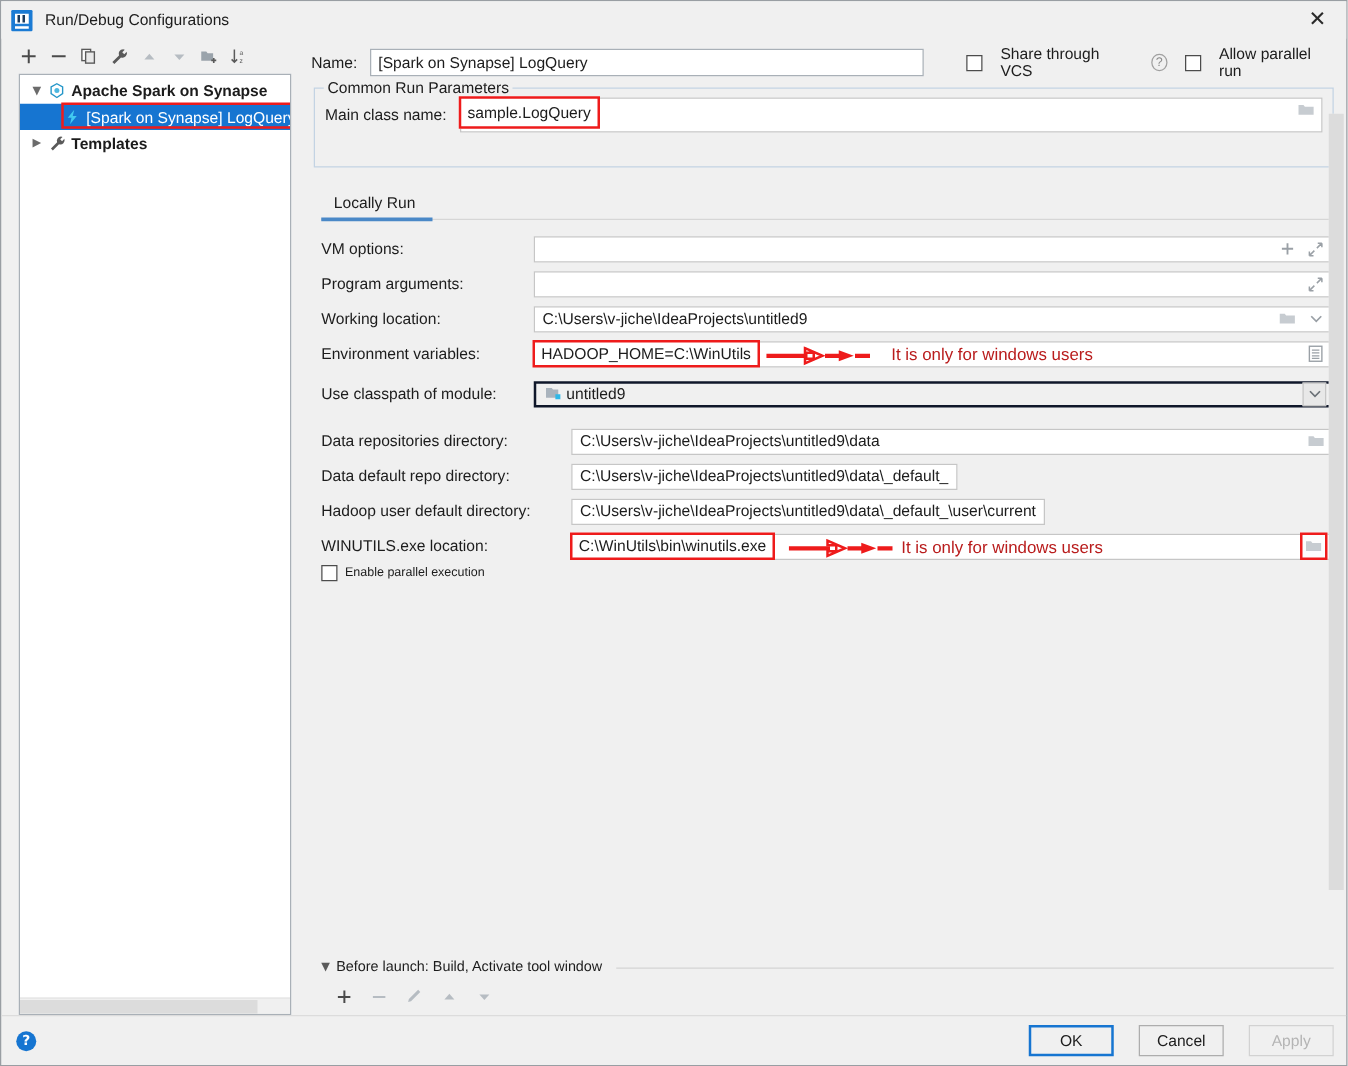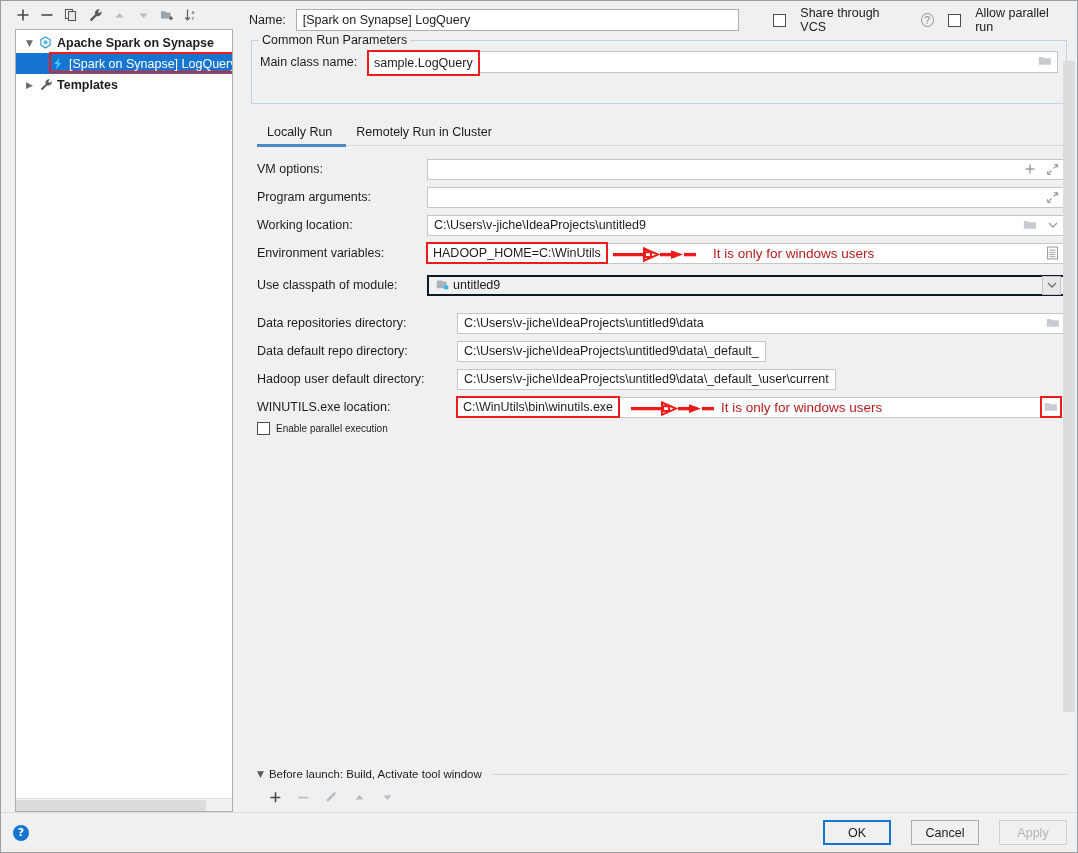--- a/index.html
+++ b/index.html
@@ -194,21 +194,21 @@
     background: #f0f0f0;
     padding: 0 3px;
     font-size: 12.5px;
   }
   .mainclass-row {
     display: flex; align-items: center;
     height: 22px;
   }
   .mainclass-label { width: 108px; font-size: 12.5px; }
   .mainclass-input {
-    flex: 1 1 auto; height: 22px;
+    flex: 1 1 auto; height: 28px;
     border: 1px solid #c6c6c6;
     background: #ffffff;
     display: flex; 
     padding-left: 6px;
     font-size: 12.5px;
     position: relative;
   }
   .folder-ico-btn {
     margin-left: auto; margin-right: 3px;
     width: 18px; height: 18px;
@@ -359,20 +359,28 @@
     height: 100%;
     background: #dcdcdc;
   }
   svg { display: block; }
 </style>
 </head>
 <body>
 
 <div class="dialog">
 
+  <div class="titlebar">
+    <span class="ij-logo">
+        <i></i>
+        <i class="r"></i>
+      </span>
+    <span class="title-text">Run/Debug Configurations</span>
+    <div class="close-btn">✕</div>
+  </div>
 
   <div class="body-split">
 
     <div class="left-panel">
 
       <div class="left-toolbar">
         <div class="tb-btn">
           <svg width="14" height="14" viewBox="0 0 14 14">
               <path d="M7 1.5v11M1.5 7h11" stroke="#4a4a4a" stroke-width="1.6"></path>
             </svg>
@@ -492,23 +500,20 @@
                   <path d="M0.8 2h4l1.1 1.3h7v6.5H0.8z" fill="#c7ccd1"></path>
                 </svg>
             </span>
           </div>
         </div>
       </div>
 
       <div class="tabs">
         <div class="tab active">
           <span>Locally Run</span>
-        </div>
-        <div class="tab">
-          <span>Remotely Run in Cluster</span>
         </div>
       </div>
 
       <div class="form">
 
         <div class="frow">
           <span class="flabel fw-a">VM options:</span>
           <div class="finput">
             <span class="val"></span>
             <span class="fbtns">

